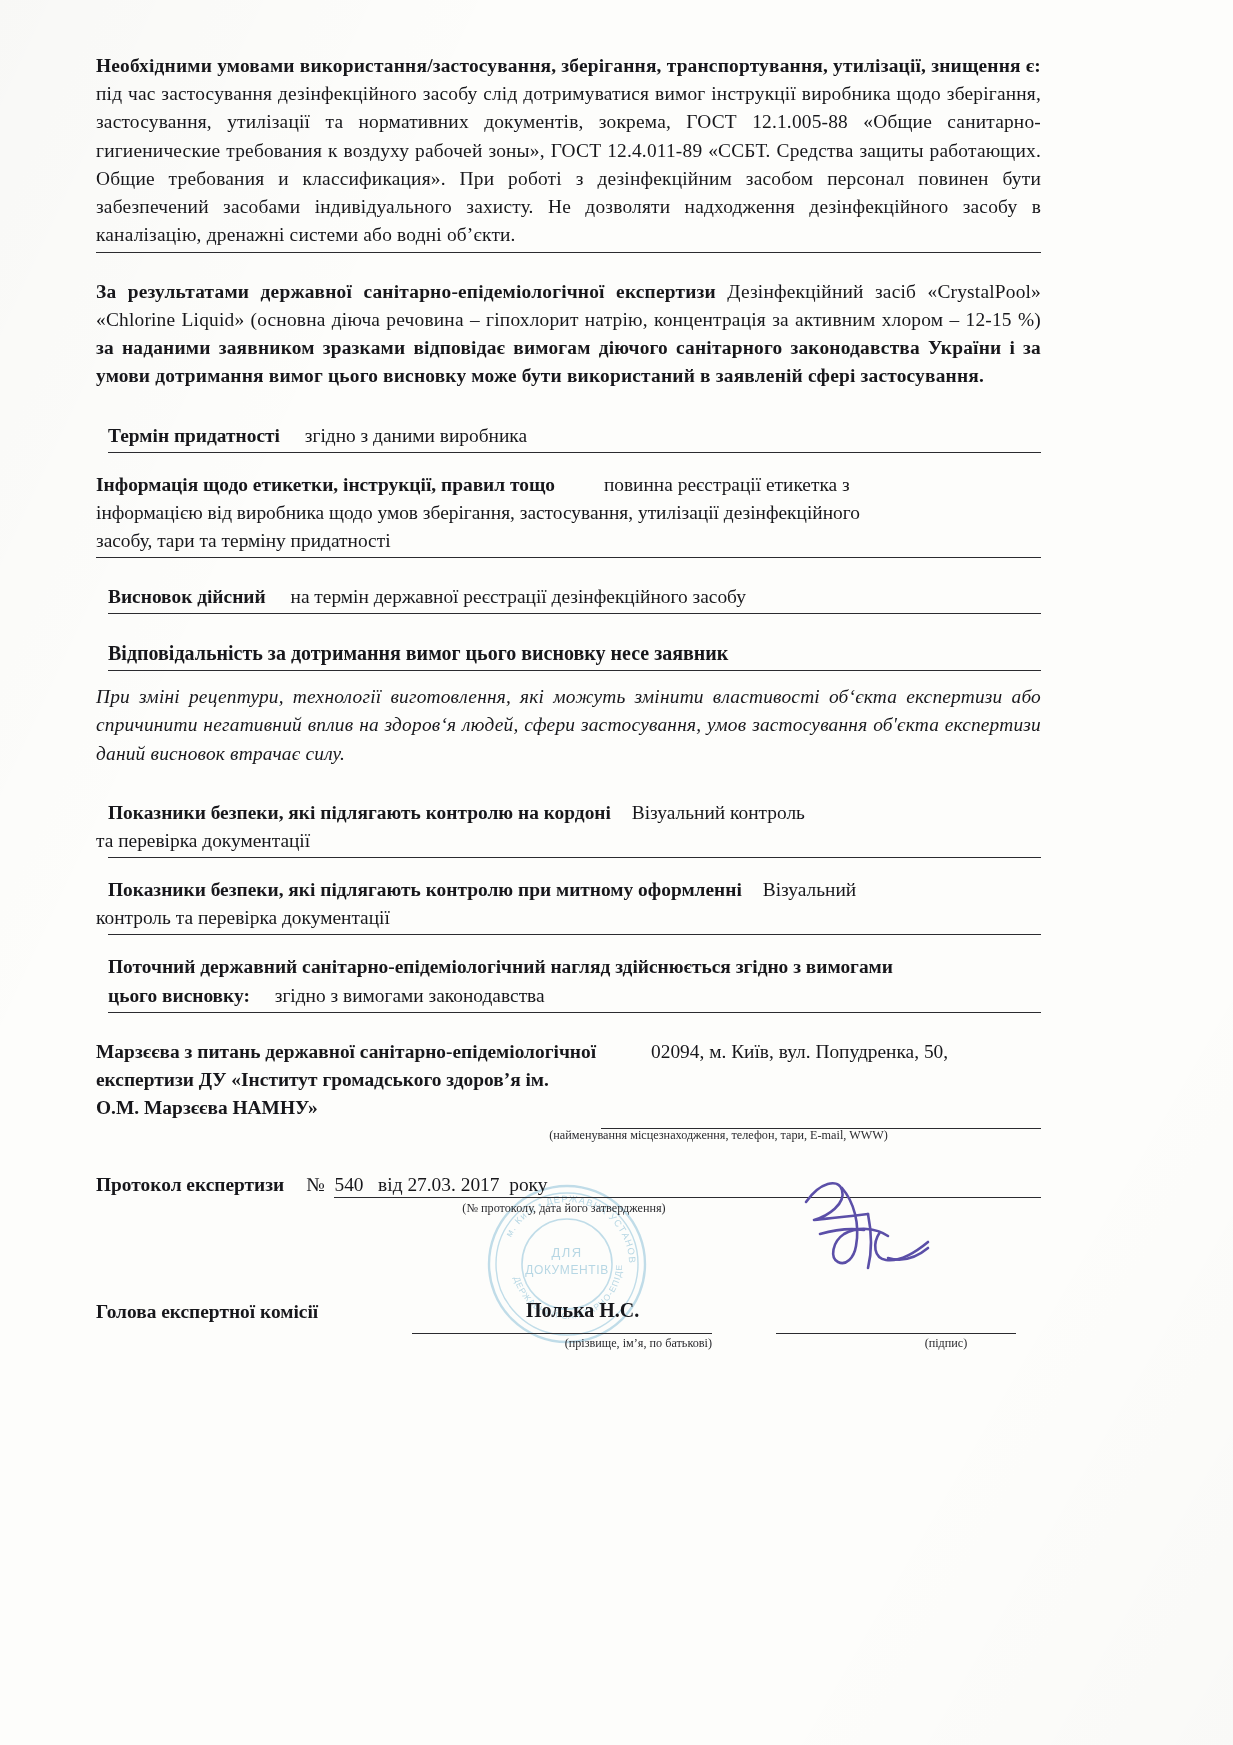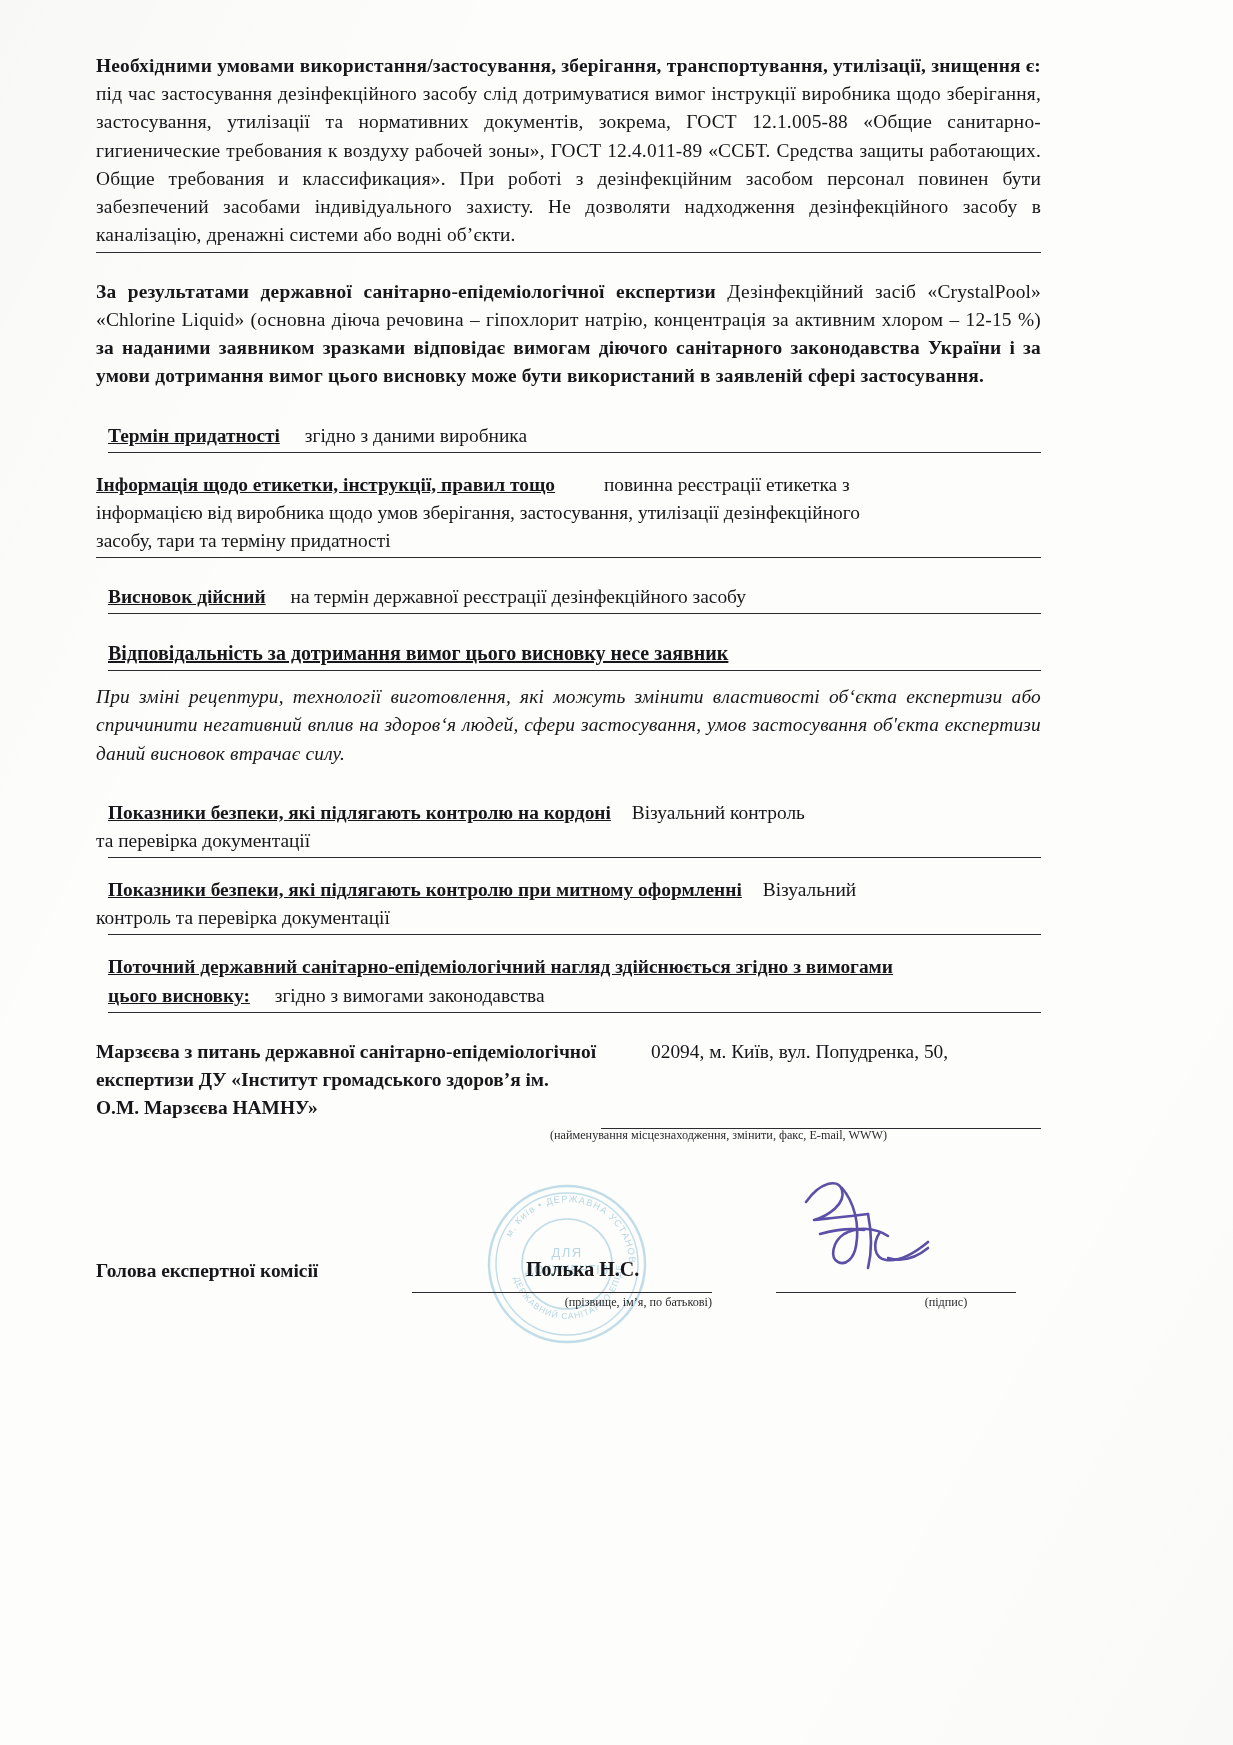--- a/index.html
+++ b/index.html
@@ -57,21 +57,20 @@
 
   
   .field {
     position: relative;
     font-size: 19.4px;
     line-height: 1.45;
   }
   .field .label {
     font-weight: bold;
     white-space: nowrap;
-    text-decoration: underline;
   }
   .field .value {
     font-weight: normal;
   }
   .rule {
     border-bottom: 1.6px solid #2b2b2f;
     width: 100%;
     height: 0;
     margin-top: 2px;
   }
@@ -330,25 +329,39 @@
         <div>експертизи ДУ «Інститут громадського здоров’я ім.</div>
         <div>О.М. Марзєєва НАМНУ»</div>
       </div>
       <div class="right">
         <div class="addr-line">02094, м. Київ, вул. Попудренка, 50,</div>
       </div>
     </div>
 
     <div class="caption-wrap">
       <div class="caption-rule-right"></div>
-      <div class="caption" style="margin-top:6px; padding-left:300px;">(найменування місцезнаходження, змінити, факс, E-mail, WWW)</div>
+      <div class="caption" style="margin-top:6px; padding-left:300px;">(найменування місцезнаходження, телефон, тари, E-mail, WWW)</div>
     </div>
 
     <div class="sp-xl"></div>
 
+    <div class="protocol">
+      <div class="prow">
+        <span class="plabel">Протокол експертизи</span>
+        <span class="pvalue">
+          <span>№</span>&nbsp;
+          <span>540</span>&nbsp;&nbsp;
+          <span>від</span>
+          <span>27.03. 2017</span>&nbsp;
+          <span>року</span>
+        </span>
+      </div>
+      <div class="pline"></div>
+      <div class="pcap caption" style="margin-top:3px;">(№ протоколу, дата його затвердження)</div>
+    </div>
 
     <div class="signature">
       <div class="sig-label">Голова експертної комісії</div>
       <div class="sig-name">Полька Н.С.</div>
       <div class="sig-rule-name"></div>
       <div class="sig-cap-name caption">(прізвище, ім’я, по батькові)</div>
       <div class="sig-rule-sign"></div>
       <div class="sig-cap-sign caption">(підпис)</div>
     </div>
 

